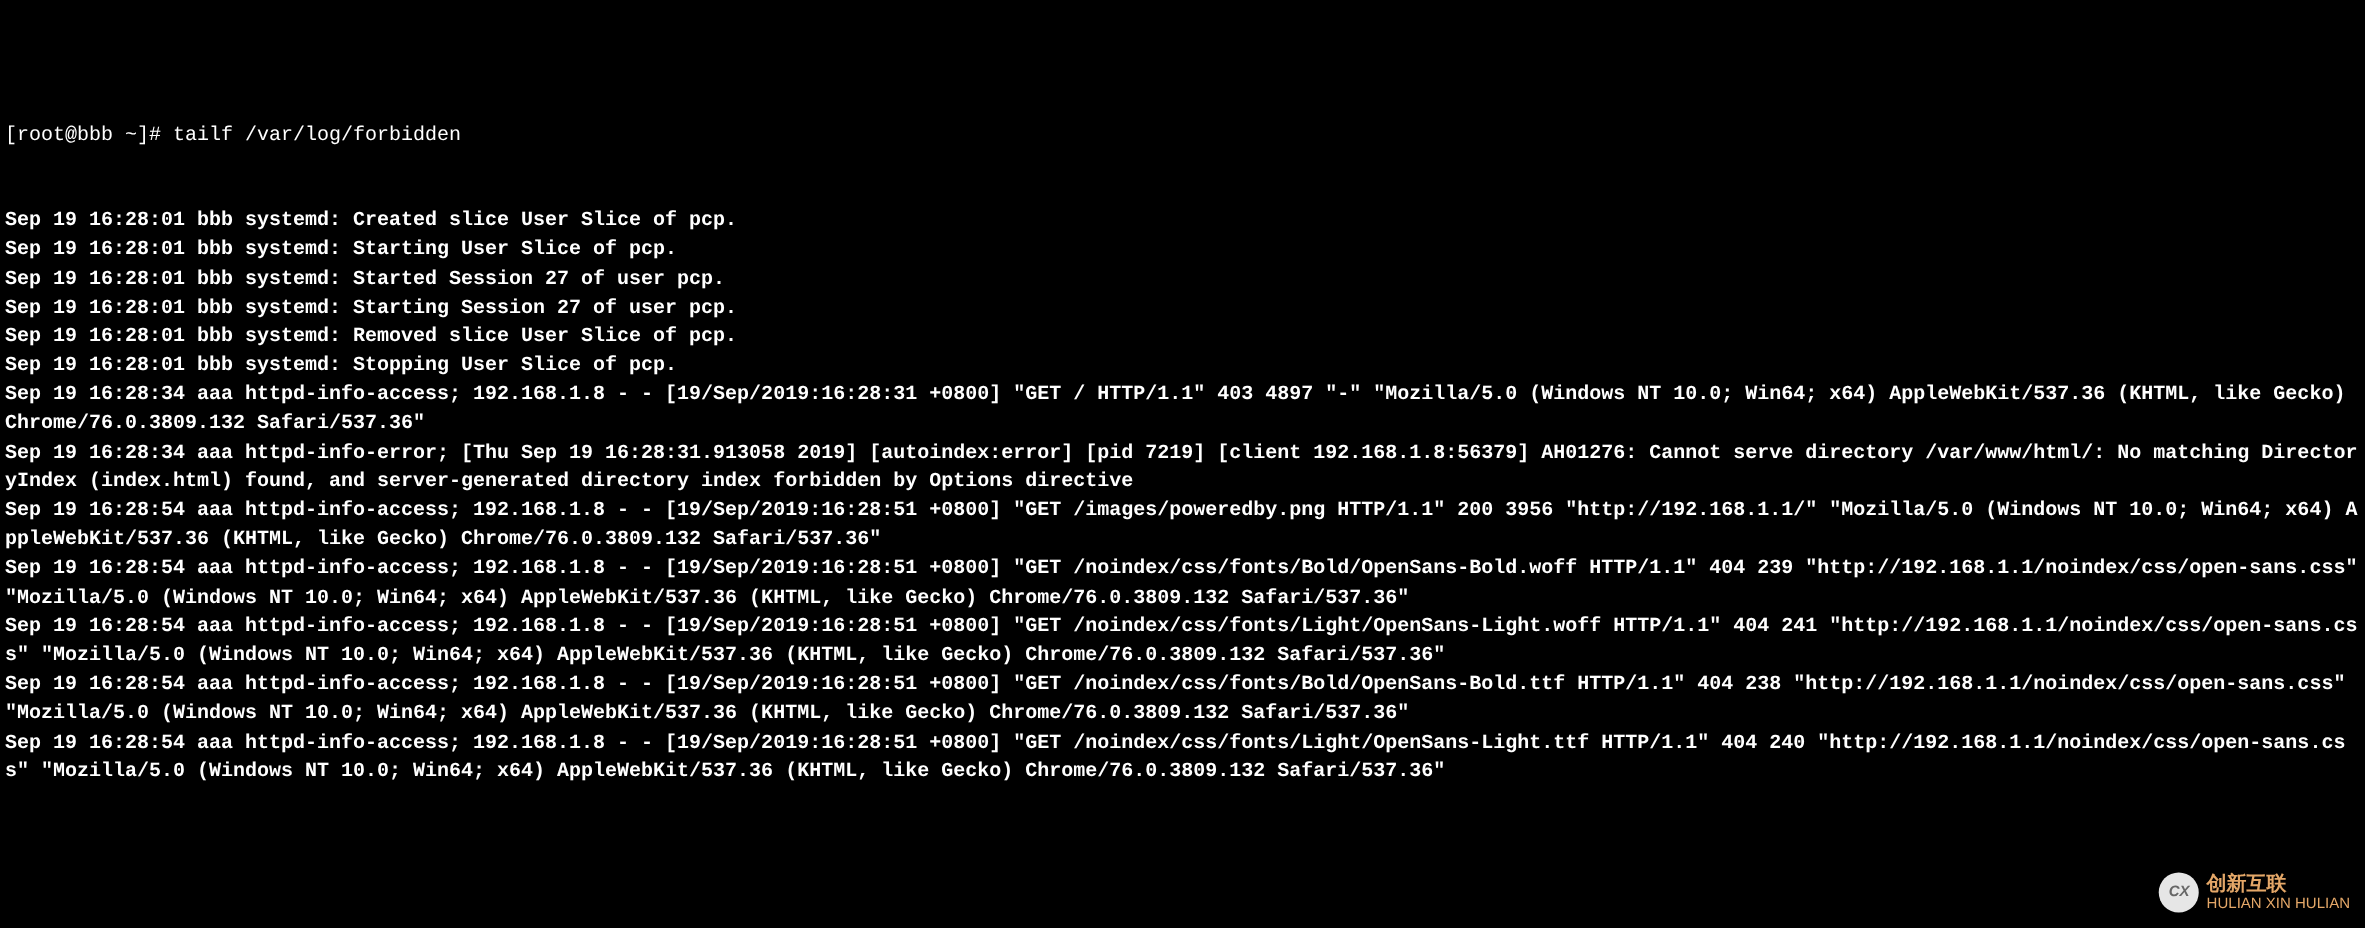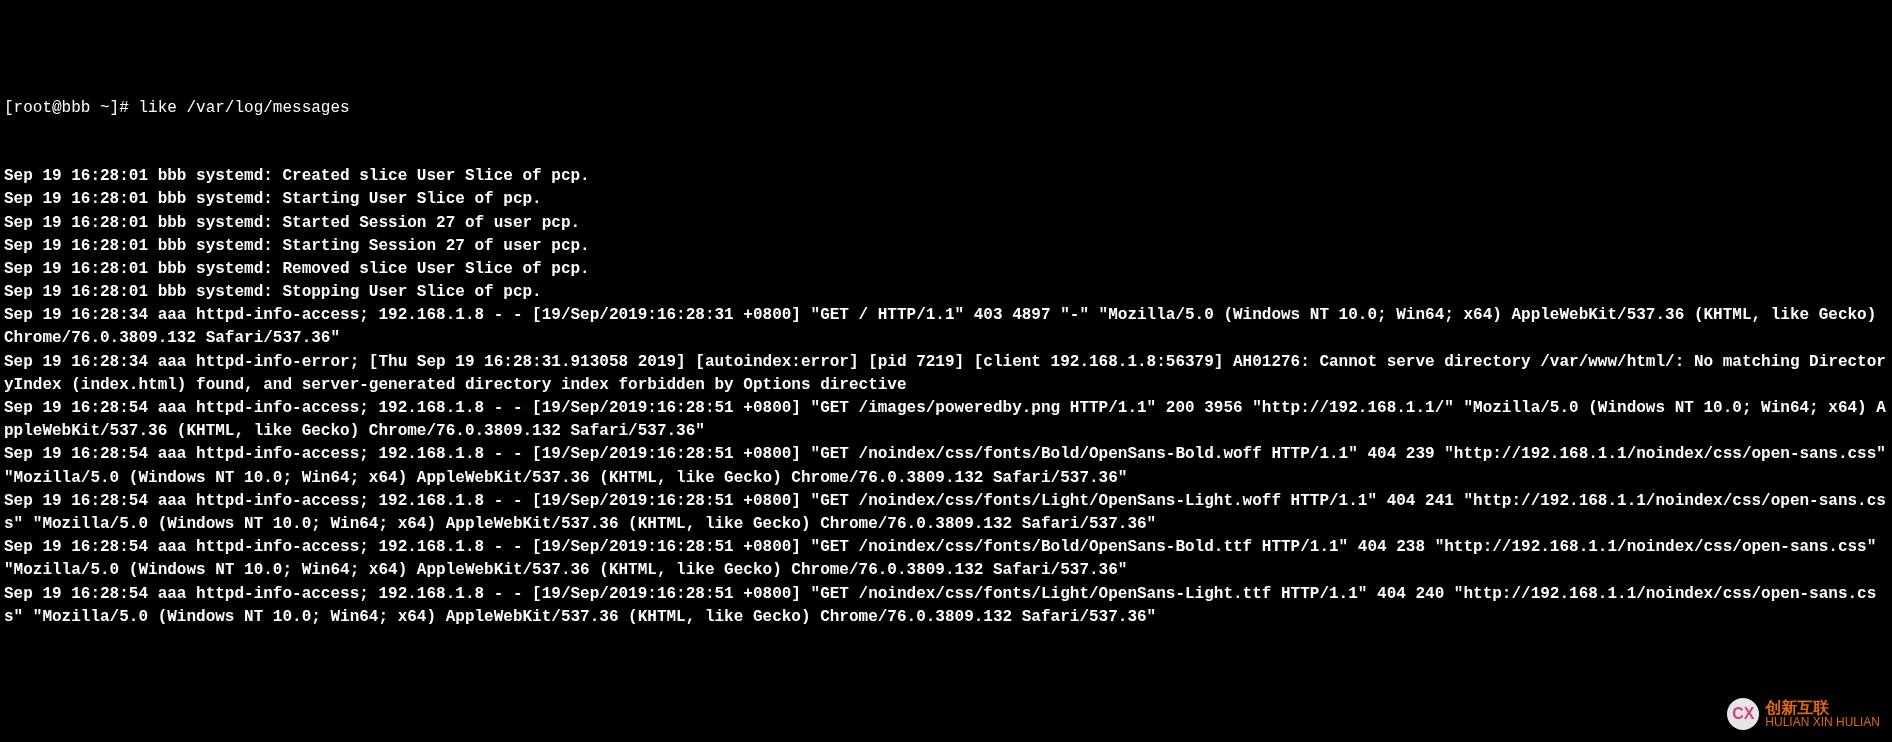--- a/index.html
+++ b/index.html
@@ -35,47 +35,48 @@
       display: flex;
       align-items: center;
       gap: 6px;
       opacity: 0.9;
     }
     .watermark-icon {
       width: 32px;
       height: 32px;
       border-radius: 50%;
       background: #ffffff;
-      color: #ec4899;
+      color: #737373;
       display: flex;
       align-items: center;
       justify-content: center;
       font-weight: bold;
-      font-size: 16px;
+      font-size: 12px;
       font-family: Arial, sans-serif;
+      font-style: italic;
     }
     .watermark-text {
       display: flex;
       flex-direction: column;
       font-family: Arial, sans-serif;
       font-size: 12px;
-      color: #f97316;
+      color: #fdba74;
       line-height: 1.1;
     }
     .watermark-text .cn {
       font-size: 16px;
       font-weight: bold;
     }
   </style>
 </head>
 <body>
 
 
 
-<div class="prompt-line">[root@bbb ~]# like /var/log/messages</div>
+<div class="prompt-line">[root@bbb ~]# tailf /var/log/forbidden</div>
 <div id="log-container"><div class="log-line">Sep 19 16:28:01 bbb systemd: Created slice User Slice of pcp.</div><div class="log-line">Sep 19 16:28:01 bbb systemd: Starting User Slice of pcp.</div><div class="log-line">Sep 19 16:28:01 bbb systemd: Started Session 27 of user pcp.</div><div class="log-line">Sep 19 16:28:01 bbb systemd: Starting Session 27 of user pcp.</div><div class="log-line">Sep 19 16:28:01 bbb systemd: Removed slice User Slice of pcp.</div><div class="log-line">Sep 19 16:28:01 bbb systemd: Stopping User Slice of pcp.</div><div class="log-line">Sep 19 16:28:34 aaa httpd-info-access; 192.168.1.8 - - [19/Sep/2019:16:28:31 +0800] "GET / HTTP/1.1" 403 4897 "-" "Mozilla/5.0 (Windows NT 10.0; Win64; x64) AppleWebKit/537.36 (KHTML, like Gecko) Chrome/76.0.3809.132 Safari/537.36"</div><div class="log-line">Sep 19 16:28:34 aaa httpd-info-error; [Thu Sep 19 16:28:31.913058 2019] [autoindex:error] [pid 7219] [client 192.168.1.8:56379] AH01276: Cannot serve directory /var/www/html/: No matching DirectoryIndex (index.html) found, and server-generated directory index forbidden by Options directive</div><div class="log-line">Sep 19 16:28:54 aaa httpd-info-access; 192.168.1.8 - - [19/Sep/2019:16:28:51 +0800] "GET /images/poweredby.png HTTP/1.1" 200 3956 "http://192.168.1.1/" "Mozilla/5.0 (Windows NT 10.0; Win64; x64) AppleWebKit/537.36 (KHTML, like Gecko) Chrome/76.0.3809.132 Safari/537.36"</div><div class="log-line">Sep 19 16:28:54 aaa httpd-info-access; 192.168.1.8 - - [19/Sep/2019:16:28:51 +0800] "GET /noindex/css/fonts/Bold/OpenSans-Bold.woff HTTP/1.1" 404 239 "http://192.168.1.1/noindex/css/open-sans.css" "Mozilla/5.0 (Windows NT 10.0; Win64; x64) AppleWebKit/537.36 (KHTML, like Gecko) Chrome/76.0.3809.132 Safari/537.36"</div><div class="log-line">Sep 19 16:28:54 aaa httpd-info-access; 192.168.1.8 - - [19/Sep/2019:16:28:51 +0800] "GET /noindex/css/fonts/Light/OpenSans-Light.woff HTTP/1.1" 404 241 "http://192.168.1.1/noindex/css/open-sans.css" "Mozilla/5.0 (Windows NT 10.0; Win64; x64) AppleWebKit/537.36 (KHTML, like Gecko) Chrome/76.0.3809.132 Safari/537.36"</div><div class="log-line">Sep 19 16:28:54 aaa httpd-info-access; 192.168.1.8 - - [19/Sep/2019:16:28:51 +0800] "GET /noindex/css/fonts/Bold/OpenSans-Bold.ttf HTTP/1.1" 404 238 "http://192.168.1.1/noindex/css/open-sans.css" "Mozilla/5.0 (Windows NT 10.0; Win64; x64) AppleWebKit/537.36 (KHTML, like Gecko) Chrome/76.0.3809.132 Safari/537.36"</div><div class="log-line">Sep 19 16:28:54 aaa httpd-info-access; 192.168.1.8 - - [19/Sep/2019:16:28:51 +0800] "GET /noindex/css/fonts/Light/OpenSans-Light.ttf HTTP/1.1" 404 240 "http://192.168.1.1/noindex/css/open-sans.css" "Mozilla/5.0 (Windows NT 10.0; Win64; x64) AppleWebKit/537.36 (KHTML, like Gecko) Chrome/76.0.3809.132 Safari/537.36"</div></div>
 
 <div class="watermark">
   <div class="watermark-icon">CX</div>
   <div class="watermark-text">
     <span class="cn">创新互联</span>
     <span>HULIAN XIN HULIAN</span>
   </div>
 </div>
 

